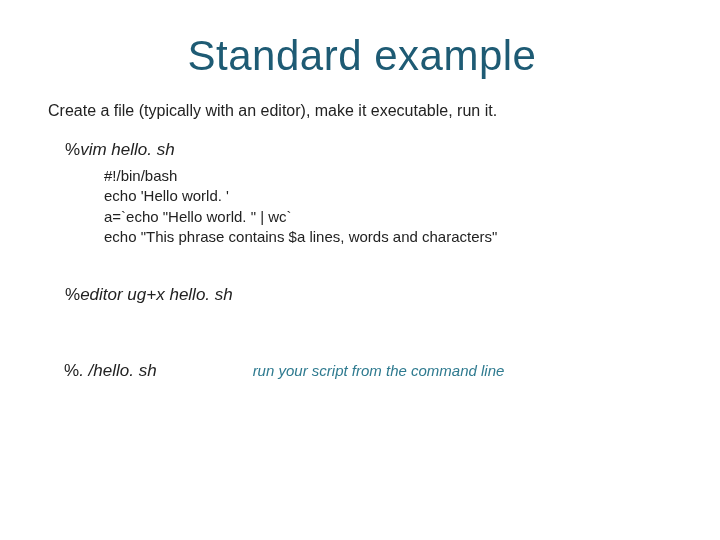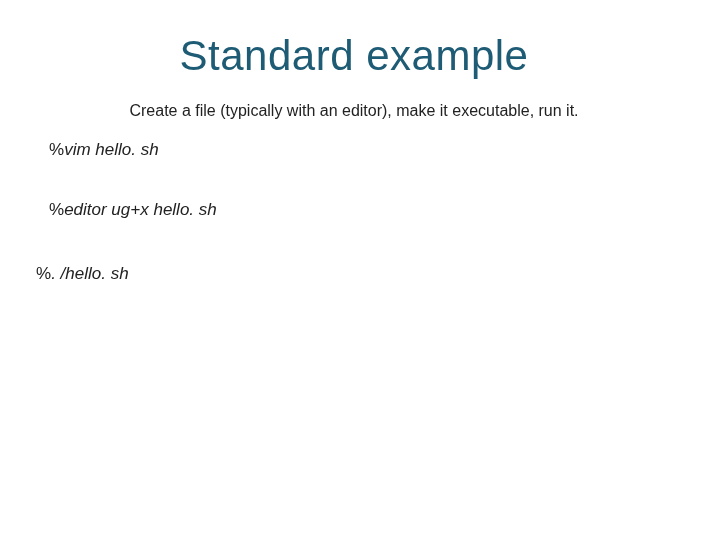--- a/index.html
+++ b/index.html
@@ -10,35 +10,34 @@
     background: #ffffff;
     font-family: Arial, Helvetica, sans-serif;
     color: #2a2a2a;
     overflow: hidden;
   }
   .slide {
     position: relative;
     width: 720px;
     height: 540px;
     box-sizing: border-box;
-    padding: 20px 44px 30px 32px;
+    padding: 20px 44px 30px 48px;
   }
   .title {
     font-size: 42px;
     color: #1e5b74;
     text-align: center;
     margin: 12px 0 22px 0;
     font-weight: 400;
     letter-spacing: 0.5px;
   }
   .body-text {
     font-size: 16px;
     color: #222;
     margin: 0 0 20px 0;
-    text-align: center;
   }
   .cmd {
     font-size: 17px;
     color: #222;
     margin: 0 0 6px 17px;
     font-style: italic;
   }
   .cmd .pct {
     font-style: normal;
   }
@@ -69,28 +68,33 @@
 
 <div class="slide">
 
   <h1 class="title">Standard example</h1>
 
   <p class="body-text">Create a file (typically with an editor), make it executable, run it.</p>
 
   <p class="cmd">
     <span class="pct">%</span><span>vim hello. sh</span>
   </p>
+  <div class="block">#!/bin/bash
+echo 'Hello world. '
+a=`echo "Hello world. " | wc`
+echo "This phrase contains $a lines, words and characters"</div>
 
   <div class="section-gap"></div>
 
   <p class="cmd">
     <span class="pct">%</span><span>editor ug+x hello. sh</span>
   </p>
 
   <div class="section-gap"></div>
 
   <div class="run-line">
-    <p class="cmd" style="margin:4px;">
+    <p class="cmd" style="margin:16px;">
       <span class="pct">%</span><span>. /hello. sh</span>
     </p>
+    <span class="run-note">run your script from the command line</span>
   </div>
 
 </div>
 
 </body></html>

